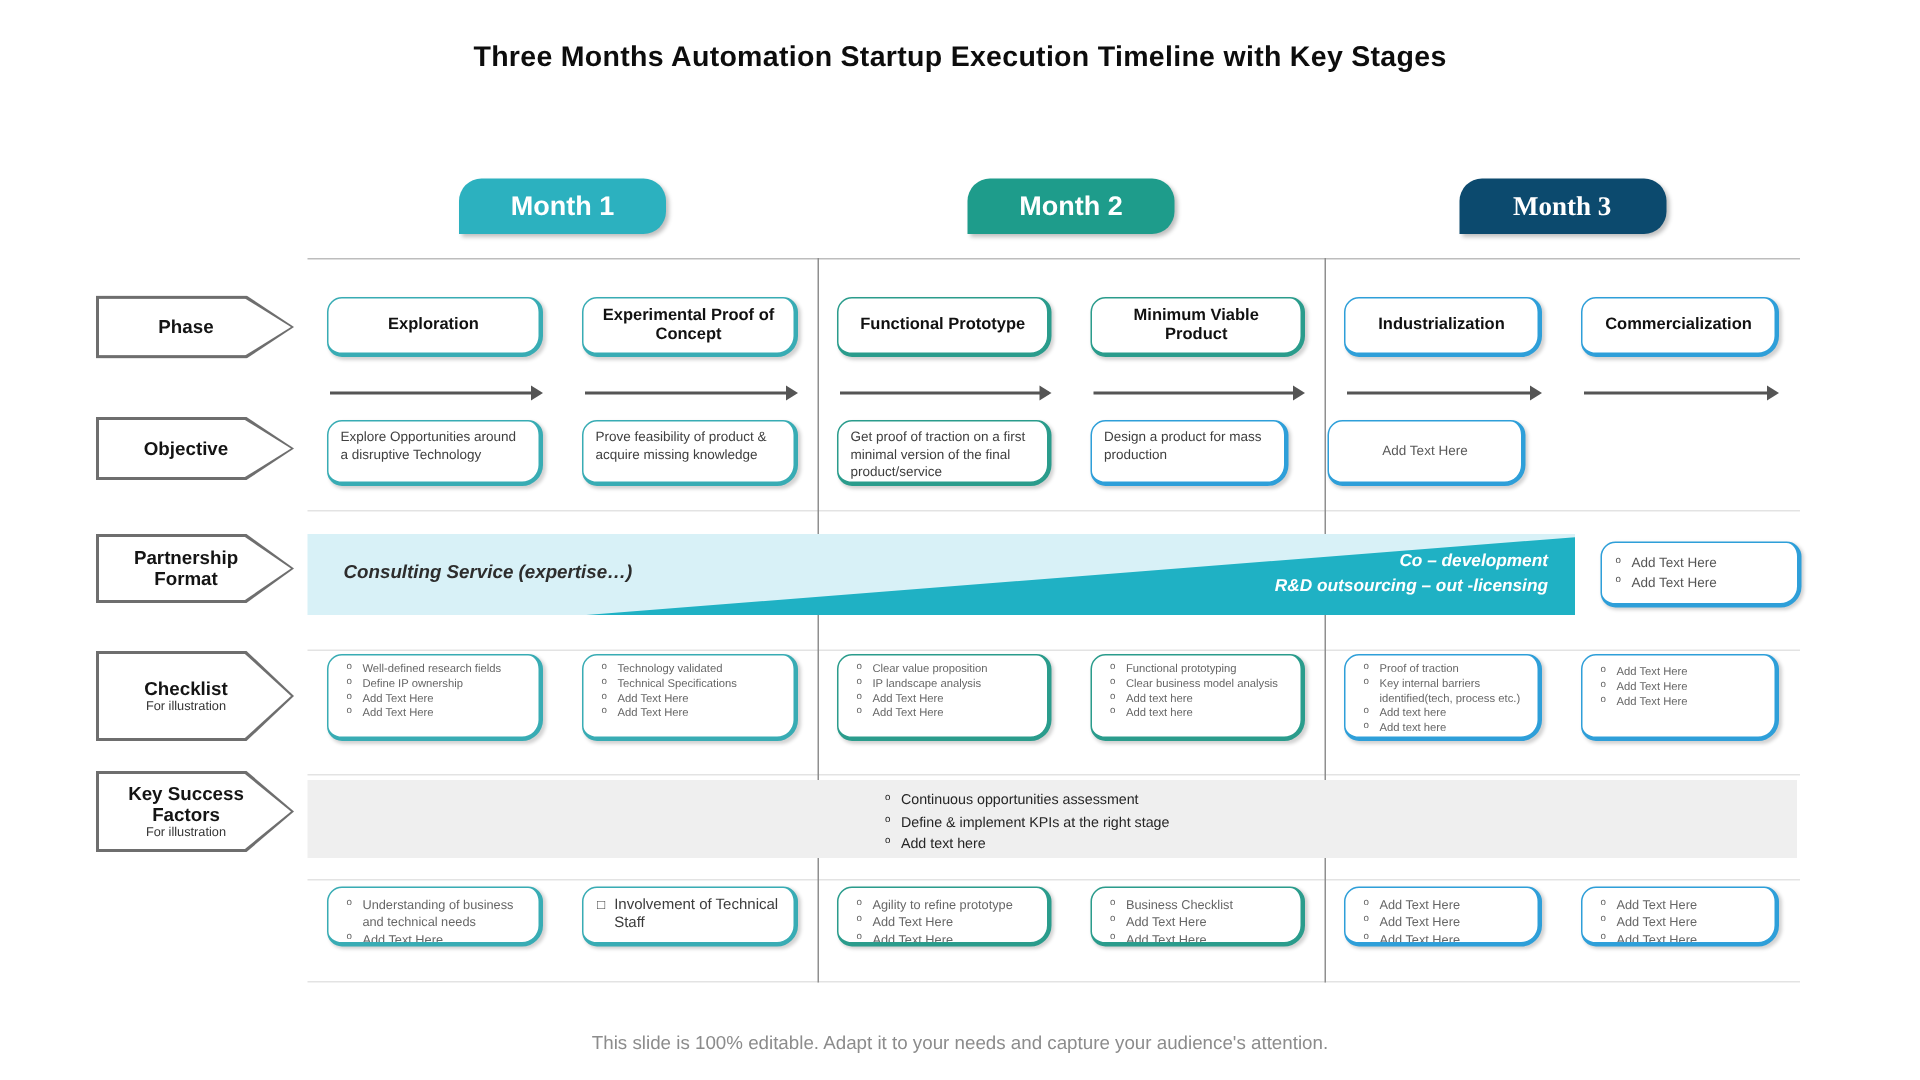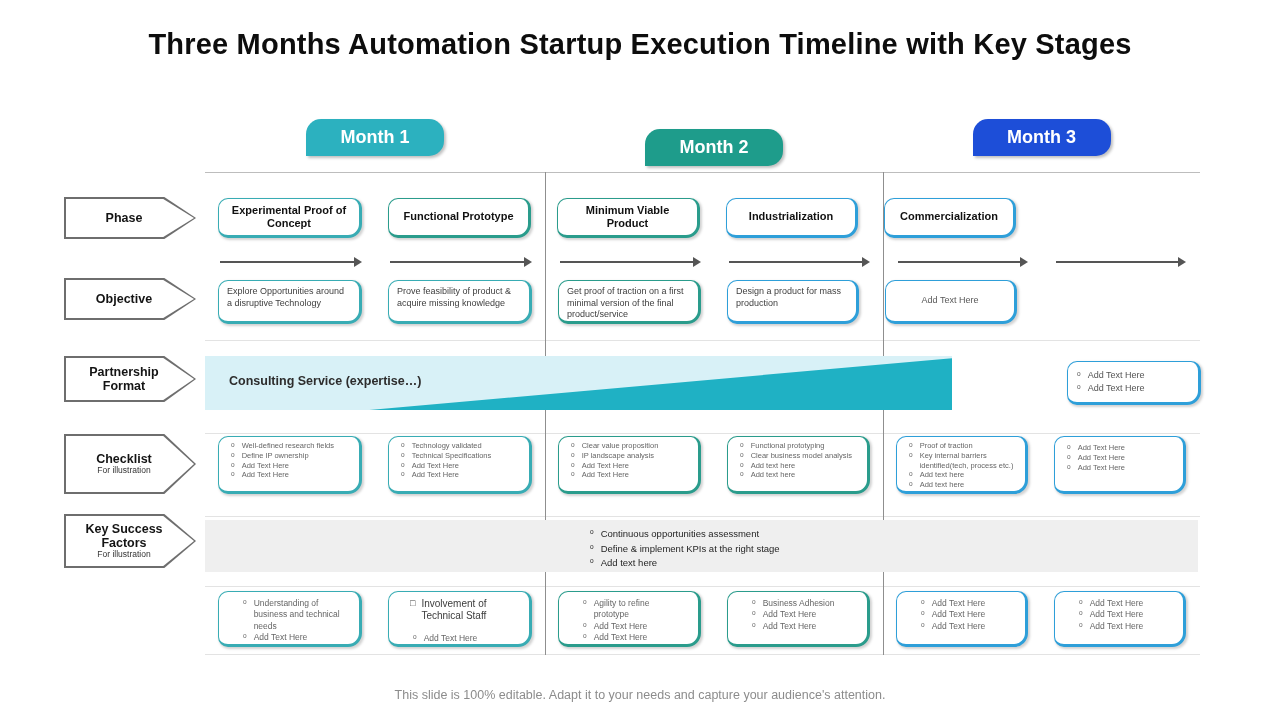--- a/index.html
+++ b/index.html
@@ -1,29 +1,29 @@
 <!DOCTYPE html>
 <html><head>
 <meta charset="utf-8">
 <style>
   * { margin:0; padding:0; box-sizing:border-box; }
   body { background:#fff; }
   .slide { position:relative; width:1280px; height:720px; background:#fff;
            font-family:"Liberation Sans", sans-serif; overflow:hidden; }
 
   .title { position:absolute; top:28px; left:0; width:1280px; text-align:center;
-           font-size:29px; font-weight:bold; color:#0d0d0d; letter-spacing:.2px; }
+           font-size:19px; font-weight:bold; color:#0d0d0d; letter-spacing:.2px; }
 
   
   .months { position:absolute; left:205px; top:119px; width:995px; display:flex; }
   .mcol1 { width:340px; } .mcol2 { width:338px; } .mcol3 { width:317px; }
   .tab { width:138px; height:37px; margin:0 auto; border-radius:15px 15px 15px 0;
          display:flex; align-items:center; justify-content:center; color:#fff;
          font-weight:bold; font-size:18px; box-shadow:2px 2px 3px rgba(0,0,0,.25); }
-  .tab1 { background:#2CB1BF; } .tab2 { background:#1E9C8B;margin-top:10px; } .tab3 { background:#1d4ed8; }
+  .tab1 { background:#2CB1BF; } .tab2 { background:#1E9C8B; } .tab3 { background:#0c4a6e;font-family:Liberation Serif, serif; }
 
   
   .grid { position:absolute; left:205px; top:172px; width:995px; height:483px; }
   .hsep { position:absolute; left:0; width:995px; height:1px; background:#e3e3e3; }
   .hsep.top { background:#bdbdbd; }
   .vdiv { position:absolute; top:0; width:1px; height:483px; background:#8f8f8f; }
 
   .cells { position:absolute; left:0; width:995px; display:flex; }
   .cell { padding:0 13px; }
   .c12 { width:170px; } .c34 { width:169px; } .c56 { width:158px; }
@@ -36,30 +36,30 @@
                text-align:center; font-weight:bold; font-size:11px; color:#111;
                padding:3px 12px; line-height:1.2; }
   .box-obj { height:44px; font-size:9px; color:#404040; padding:5px 8px; line-height:1.3; }
   .box-obj.center { display:flex; align-items:center; justify-content:center; color:#595959; }
   .box-list { height:58px; font-size:7.5px; color:#666; padding:4px 3px 2px 3px; line-height:1.3; }
   .box-list.tall { padding-top:6px; }
   .ci { display:flex; }
   .ci::before { content:"o"; font-size:6.5px; margin:0 7px 0 9px; flex:0 0 auto; }
   .ci.lead { font-size:10px; color:#3c3c3c; line-height:1.2; margin-bottom:11px; }
   .ci.lead::before { content:"\25A1"; font-size:9px; margin:0 6px 0 6px; }
-  .box-bottom { height:56px; font-size:8.5px; color:#666; padding:6px 15px; line-height:1.35; }
+  .box-bottom { height:40px; font-size:8.5px; color:#666; padding:6px 3px; line-height:1.35; }
 
   
   .harrow { position:relative; height:2px; background:#555; margin:5px 2px 0 2px; flex:1; }
   .harrow::after { content:""; position:absolute; right:-2px; top:-4px; width:0; height:0;
                    border-left:8px solid #555; border-top:5px solid transparent;
                    border-bottom:5px solid transparent; }
 
   
-  .pband { position:absolute; left:0; top:184px; width:747px; height:54px; background:#D8F1F7; }
+  .pband { position:absolute; left:0; top:184px; width:845px; height:54px; background:#D8F1F7;font-style:italic; }
   .wedge { position:absolute; inset:0; background:#1FB1C4;
            clip-path:polygon(22% 100%, 100% 4%, 100% 100%); }
   .pband-left { position:absolute; left:24px; top:18px; font-weight:bold; font-size:12.5px; color:#2d2d2d; }
   .pband-right { position:absolute; right:18px; top:10px; text-align:right; color:#fff;
                  font-weight:bold; font-size:11.5px; line-height:1.45; }
   .sidebox { position:absolute; left:862px; top:189px; width:134px; height:44px;
              display:flex; flex-direction:column; justify-content:center;
              font-size:9px; color:#555; line-height:1.5; }
 
   
@@ -106,20 +106,23 @@
     <div class="hsep" style="top:168px"></div>
     <div class="hsep" style="top:261px"></div>
     <div class="hsep" style="top:344px"></div>
     <div class="hsep" style="top:414px"></div>
     <div class="hsep" style="top:482px"></div>
     <div class="vdiv" style="left:340px"></div>
     <div class="vdiv" style="left:678px"></div>
 
     <div class="cells" style="top:26px">
       <div class="cell c12">
+          <div class="box box-phase m1">Exploration</div>
+        </div>
+      <div class="cell c12">
           <div class="box box-phase m1">Experimental Proof of Concept</div>
         </div>
       <div class="cell c34">
           <div class="box box-phase m2">Functional Prototype</div>
         </div>
       <div class="cell c34">
           <div class="box box-phase m2">Minimum Viable Product</div>
         </div>
       <div class="cell c56">
           <div class="box box-phase m3">Industrialization</div>
@@ -164,20 +167,24 @@
           <div class="box box-obj m3">Design a product for mass production</div>
         </div>
       <div class="cell c56">
           <div class="box box-obj m3 center">Add Text Here</div>
         </div>
     </div>
 
     <div class="pband">
       <div class="wedge"></div>
       <div class="pband-left">Consulting  Service (expertise…)</div>
+      <div class="pband-right">
+        <div>Co – development</div>
+        <div>R&amp;D outsourcing – out -licensing</div>
+      </div>
     </div>
     <div class="sidebox box m3">
       <div class="ci">Add Text Here</div>
       <div class="ci">Add Text Here</div>
     </div>
 
     <div class="cells" style="top:264px">
       <div class="cell c12">
           <div class="box box-list m1">
         <div class="ci">Well-defined research fields</div>
@@ -252,21 +259,21 @@
         </div>
       <div class="cell c34">
           <div class="box box-bottom m2">
         <div class="ci">Agility to refine prototype</div>
         <div class="ci">Add Text Here</div>
         <div class="ci">Add Text Here</div>
       </div>
         </div>
       <div class="cell c34">
           <div class="box box-bottom m2">
-        <div class="ci">Business Adhesion</div>
+        <div class="ci">Business Checklist</div>
         <div class="ci">Add Text Here</div>
         <div class="ci">Add Text Here</div>
       </div>
         </div>
       <div class="cell c56">
           <div class="box box-bottom m3">
         <div class="ci">Add Text Here</div>
         <div class="ci">Add Text Here</div>
         <div class="ci">Add Text Here</div>
       </div>

